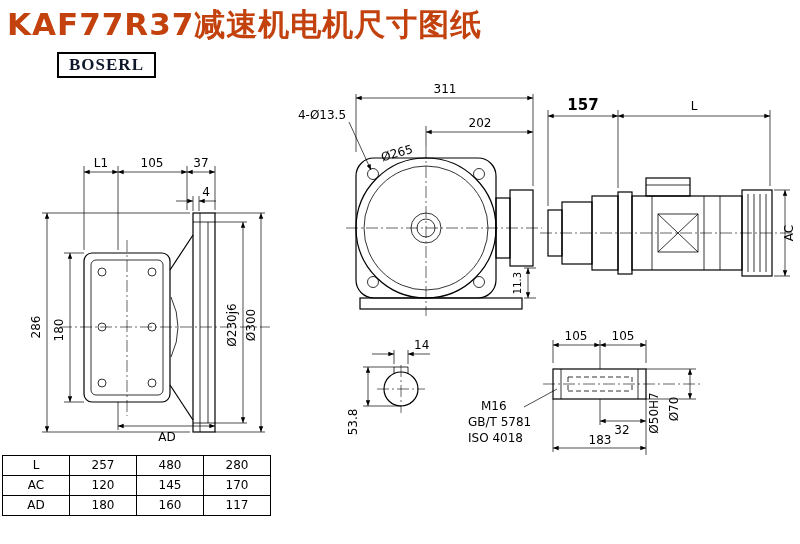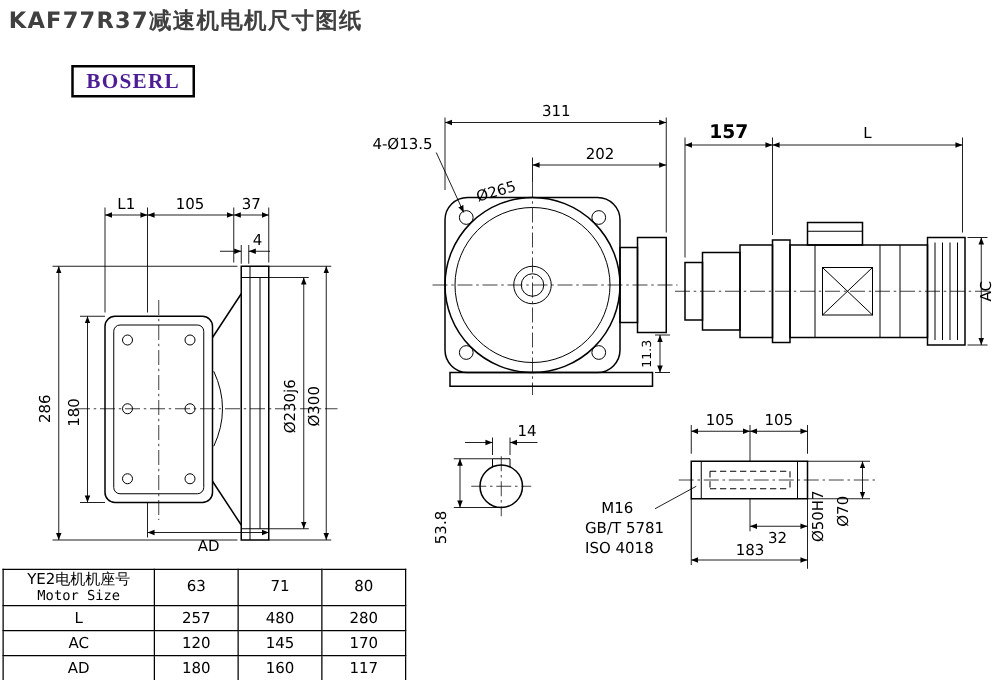--- a/index.html
+++ b/index.html
@@ -1,21 +1,21 @@
 <!DOCTYPE html>
 <html><head>
 <meta charset="utf-8">
 <style>
   html,body{margin:0;padding:0;background:#fff;}
   body{position:relative;width:800px;height:544px;overflow:hidden;
        font-family:"DejaVu Sans","Liberation Sans",sans-serif;}
-  .page-title{position:absolute;left:7px;top:4px;margin:0;font-size:18px;
-       font-weight:bold;color:#404040;letter-spacing:1px;}
+  .page-title{position:absolute;left:7px;top:4px;margin:0;font-size:31px;
+       font-weight:bold;color:#c2410c;letter-spacing:1px;}
   .logo-box{position:absolute;left:57px;top:52px;border:2px solid #000;
-       padding:1px 10px;color:#4c1d95;font-family:"Liberation Serif",serif;
+       padding:1px 10px;color:#0f172a;font-family:"Liberation Serif",serif;
        font-weight:bold;font-size:17px;letter-spacing:1px;background:#fff;}
   svg.drawing{position:absolute;left:0;top:0;}
   .ol{stroke:#000;stroke-width:1.2;fill:none;}
   .ol2{stroke:#000;stroke-width:0.8;fill:none;}
   .dim{stroke:#000;stroke-width:0.7;fill:none;}
   .cl{stroke:#000;stroke-width:0.6;stroke-dasharray:12 3 2 3;fill:none;}
   .hid{stroke:#000;stroke-width:0.8;stroke-dasharray:5 3;fill:none;}
   text.d{font-family:"DejaVu Sans",sans-serif;font-size:12px;fill:#000;stroke:none;}
   text.big{font-size:15px;font-weight:bold;}
   text.sm{font-size:10px;}
@@ -233,29 +233,20 @@
     <line class="dim" x1="646" y1="369" x2="696" y2="369"></line>
     <line class="dim" x1="646" y1="399" x2="696" y2="399"></line>
     <line class="dim" x1="690" y1="369" x2="690" y2="399" marker-start="url(#arr)" marker-end="url(#arr)"></line>
     <text class="d" x="658" y="413" text-anchor="middle" transform="rotate(-90 658 413)">Ø50H7</text>
     <text class="d" x="678" y="409" text-anchor="middle" transform="rotate(-90 678 409)">Ø70</text>
   </g>
 </svg>
 
 <table class="size-table">
   <tbody>
-      <tr>
-    <td class="hdr">
-      <div>YE2电机机座号</div>
-      <div class="en">Motor Size</div>
-    </td>
-    <td>63</td>
-    <td>71</td>
-    <td>80</td>
-  </tr>
   <tr>
     <td>L</td>
     <td>257</td>
     <td>480</td>
     <td>280</td>
   </tr>
   <tr>
     <td>AC</td>
     <td>120</td>
     <td>145</td>

